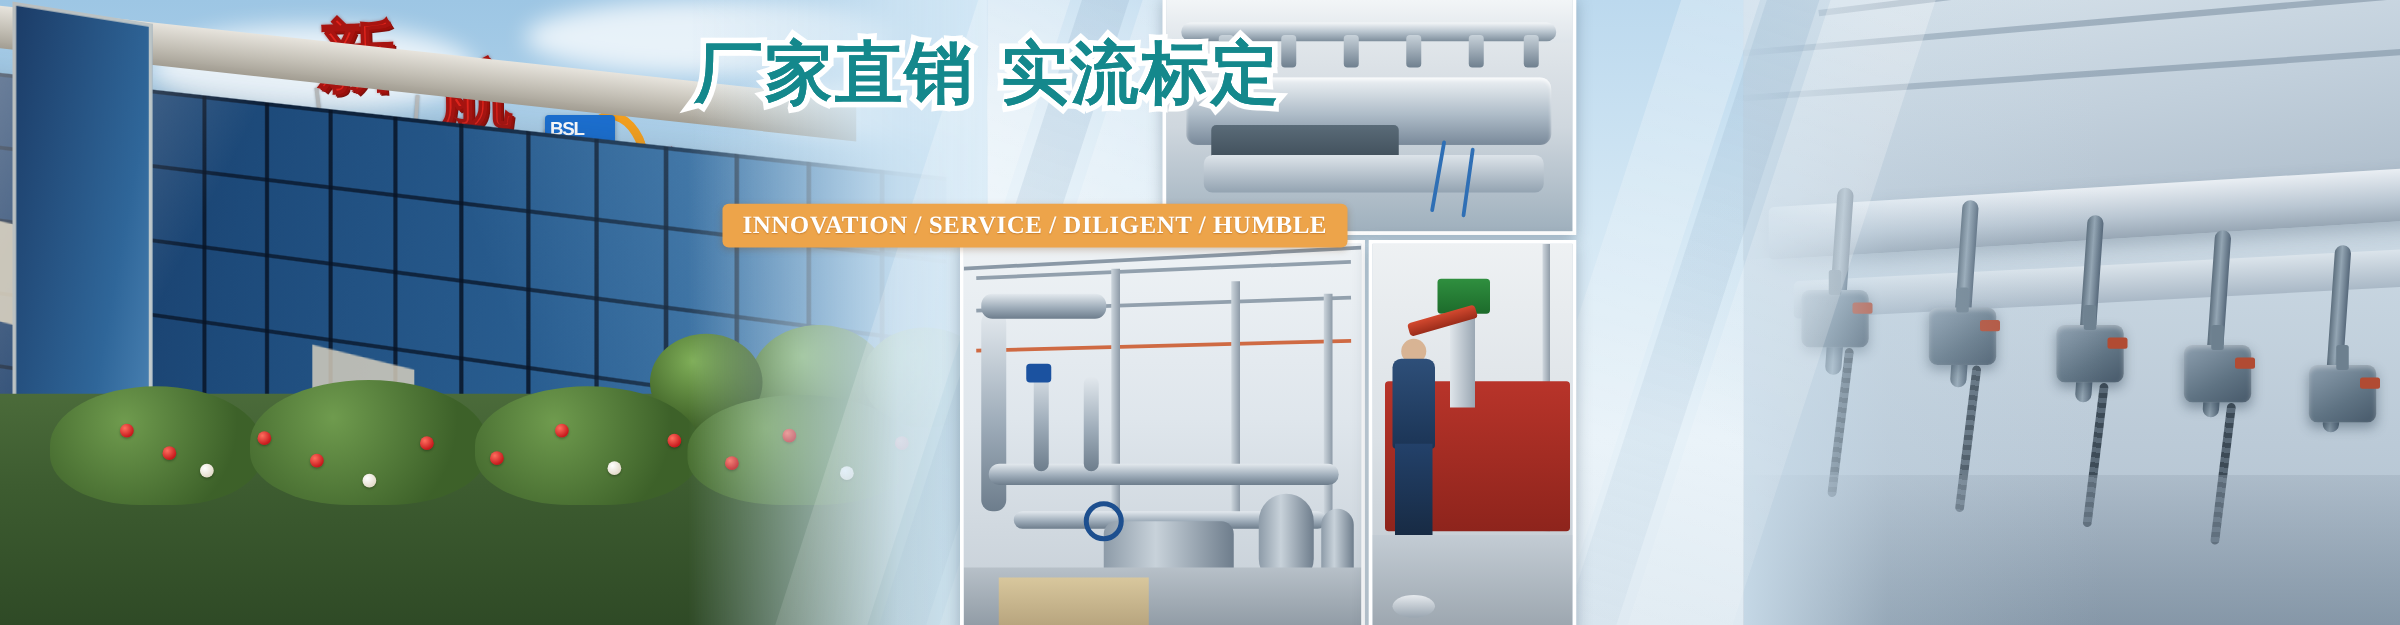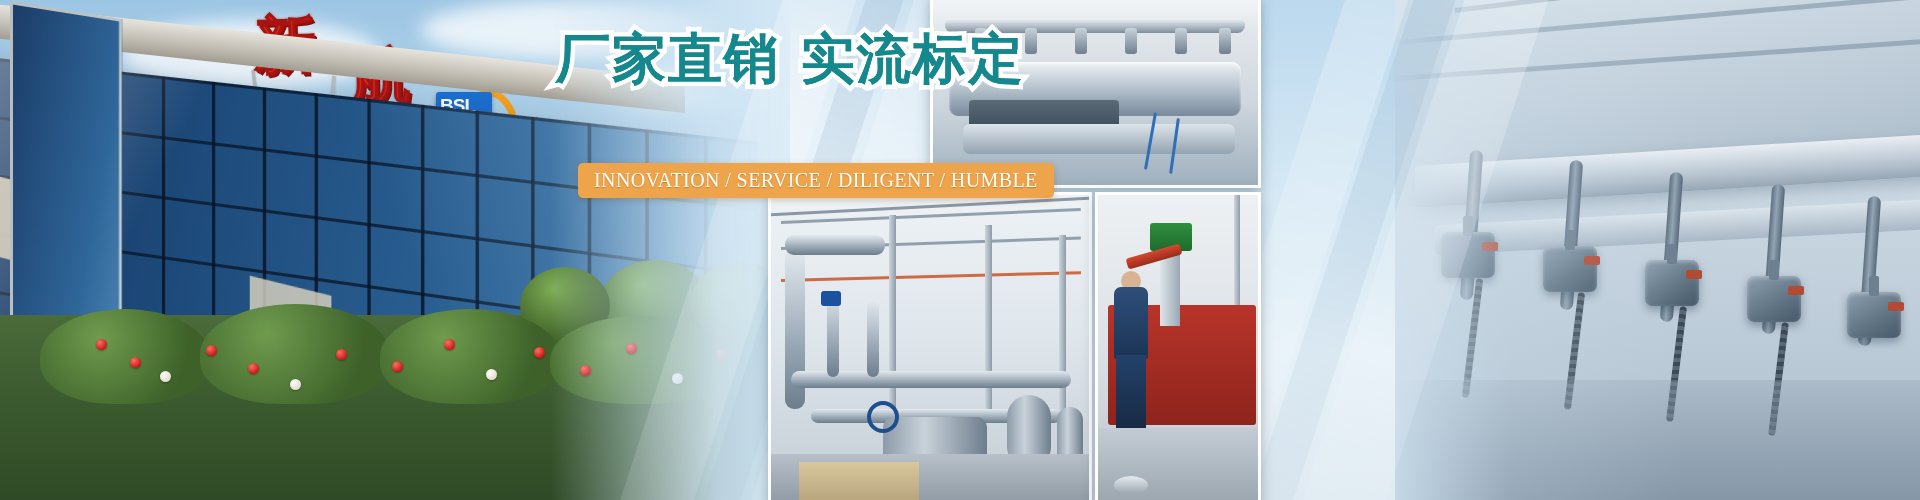--- a/index.html
+++ b/index.html
@@ -154,21 +154,21 @@
     box-shadow:0 0 2px rgba(0,0,0,.3);
   }
   .bsl-logo{
     position:absolute;left:436px;top:92px;width:56px;height:52px;
     background:#1b6fd0;border-radius:3px;
     box-shadow:0 2px 4px rgba(0,0,0,.35);
     overflow:hidden;
   }
   .bsl-logo .bsl-text{
     position:absolute;left:4px;top:3px;
-    color:#fff;font-weight:700;font-size:19px;letter-spacing:-1px;
+    color:#fff;font-weight:700;font-size:15px;letter-spacing:-1px;
     font-family:"Liberation Sans",sans-serif;
   }
   .bsl-logo .bsl-sub{
     position:absolute;left:5px;top:28px;
     color:#d8e6f5;font-size:8px;letter-spacing:1px;
   }
   .bsl-arc{
     position:absolute;left:470px;top:88px;width:34px;height:56px;
     border:7px solid #f5a01e;border-left-color:transparent;
     border-radius:50%;
@@ -359,21 +359,21 @@
     height:35px;
     display:flex;align-items:center;justify-content:center;
     padding:0 16px;
     background:#eda44a;
     border-radius:5px;
     box-shadow:0 2px 6px rgba(120,70,20,.28);
   }
   .engbox span{
     color:#ffffff;
     font-family:"Liberation Serif","DejaVu Serif",serif;
-    font-size:20px;font-weight:400;letter-spacing:.4px;
+    font-size:20px;font-weight:700;letter-spacing:.4px;
     white-space:nowrap;
     text-shadow:0 1px 1px rgba(150,85,20,.45);
   }
 </style>
 </head>
 <body>
 
 <div class="banner">
 
   <div class="bg-sky"></div>

